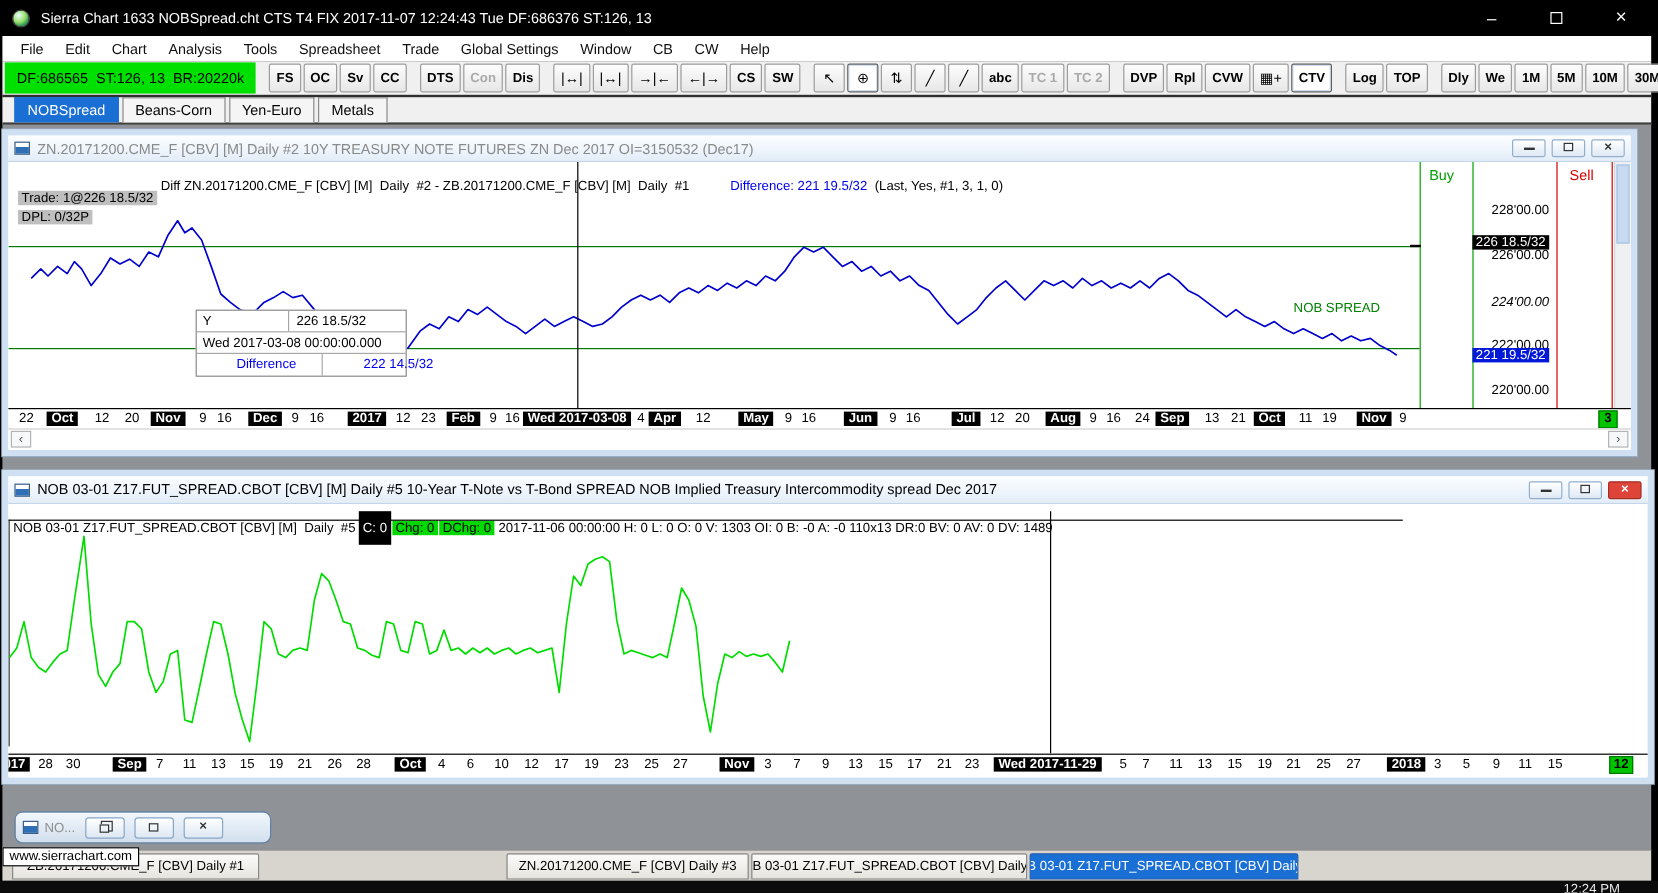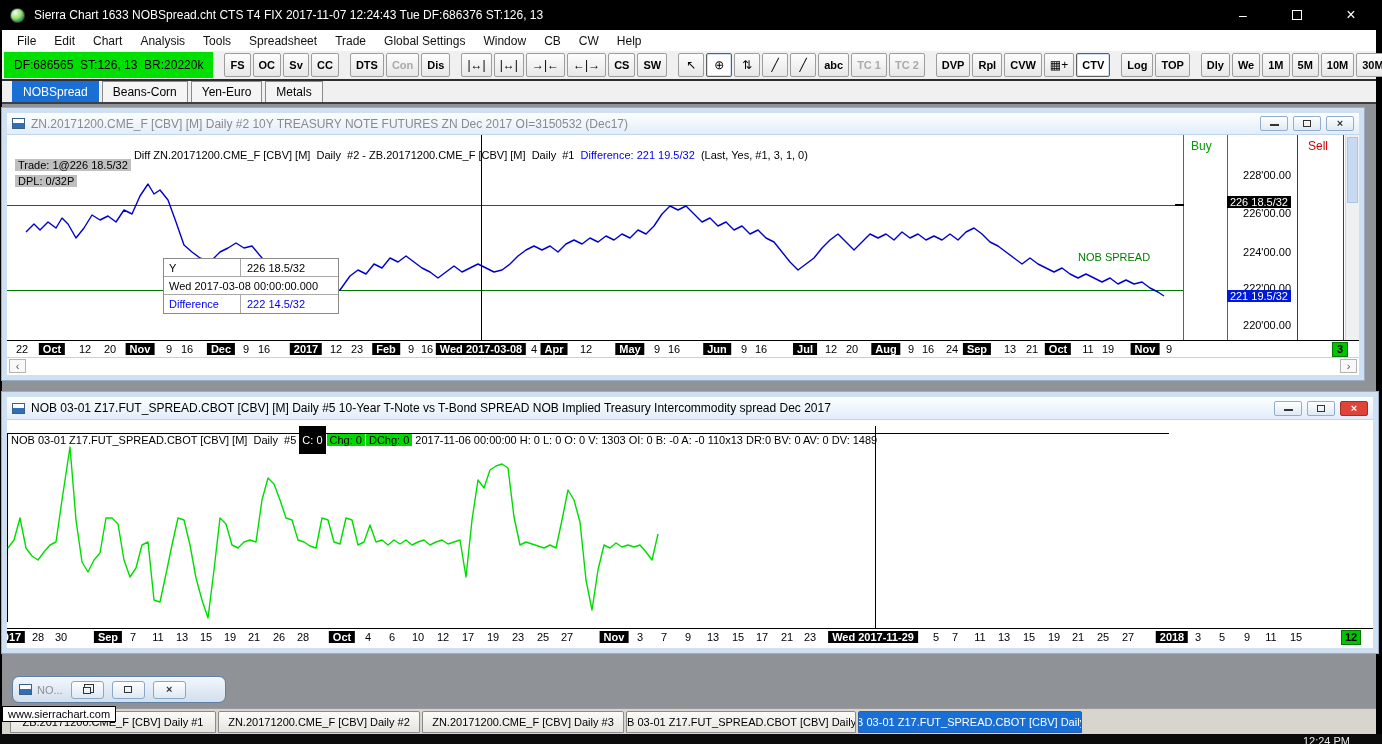--- a/index.html
+++ b/index.html
@@ -65,21 +65,21 @@
   .corner { position:absolute; top:1px; height:15px; background:#00c400; border:1px solid #007800; color:#000;
     font-size:11px; font-weight:bold; text-align:center; line-height:13px; }
 
   .vline { position:absolute; width:1px; background:#000; }
   .hline-g { position:absolute; height:1px; background:#007a00; }
   .greenv { position:absolute; width:1px; background:#00a400; }
   .redv { position:absolute; width:1px; background:#d40000; }
 
   .hdr { position:absolute; display:flex; align-items:center; white-space:pre; font-size:11px; color:#000; }
   .gray-hl { background:#bfbfbf; padding:0 3px;margin-top:20px; }
-  .blue { color:#0000ee; }
+  .blue { color:#0000ee;margin-left:28px; }
   .segblack { background:#000; color:#fff; padding:8px 3px; position:relative; z-index:2; }
   .seggreen { background:#00d800; color:#000; padding:0 3px; position:relative; z-index:2; margin-left:1px; }
 
   .tt { position:absolute; background:#fff; border:1px solid #8a8a8a; font-size:11px; z-index:6; width:176px; }
   .tt .r { display:flex; align-items:center; height:18px; border-bottom:1px solid #a8a8a8; }
   .tt .r:last-child { border-bottom:none; }
   .tt .c1 { width:77px; flex:none; height:100%; display:flex; align-items:center; padding-left:5px; border-right:1px solid #a8a8a8; }
   .tt .c2 { padding-left:6px; white-space:nowrap; }
   .tt .full { padding-left:5px; white-space:nowrap; }
 
@@ -250,21 +250,21 @@
               <span class="c2 blue">222 14.5/32</span>
             </div>
           </div>
 
           <span style="position:absolute; left:1184px; top:4px; color:#00a000; font-size:12px; z-index:3;">Buy</span>
           <span style="position:absolute; left:1301px; top:4px; color:#d40000; font-size:12px; z-index:3;">Sell</span>
           <div id="c1scale" style="position:absolute; left:1220px; top:0; width:66px; height:205px; z-index:3;">
               <span class="pricelab" style="top: 40px;">228'00.00</span>
               <span class="pricelab bx-black" style="top: 67px;">226 18.5/32</span>
               <span class="pricelab" style="top: 78px;">226'00.00</span>
-              <span class="pricelab" style="top: 117px;">224'00.00</span>
+              <span class="pricelab" style="top: 117px; font-style: italic;">224'00.00</span>
               <span class="pricelab" style="top: 153px;">222'00.00</span>
               <span class="pricelab bx-blue" style="top: 161px;">221 19.5/32</span>
               <span class="pricelab" style="top: 190px;">220'00.00</span>
             </div>
 
           <div class="vscroll" style="left:1338px; height:205px;">
             <div class="vthumb" style="top:2px; height:66px;"></div>
           </div>
         <div class="hline-g" style="left: 0px; width: 1176px; top: 70px; z-index: 0;"></div>
             <div class="hline-g" style="left: 0px; width: 1176px; top: 155px; z-index: 0;"></div>
@@ -438,21 +438,20 @@
             <span class="icl ic-box"></span>
           </span>
         <span class="mbtn">
             <span class="ic-close">×</span>
           </span>
       </div>
     </div>
 
     <div id="bottomtabs">
         <div class="btab" style="left: 8px; width: 206px;">ZB.20171200.CME_F [CBV]  Daily  #1</div>
-        <div class="btab" style="left: 216px; width: 202px;">ZN.20171200.CME_F [CBV]  Daily  #2</div>
         <div class="btab" style="left: 420px; width: 202px;">ZN.20171200.CME_F [CBV]  Daily  #3</div>
         <div class="btab" style="left: 624px; width: 230px;">NOB 03-01 Z17.FUT_SPREAD.CBOT [CBV]  Daily  #4</div>
         <div class="btab sel" style="left: 856px; width: 224px;">NOB 03-01 Z17.FUT_SPREAD.CBOT [CBV]  Daily  #5</div>
       </div>
   </div>
 
   <div id="linktip">www.sierrachart.com</div>
 
   <div id="taskbar">
     <span id="clock">12:24 PM</span>

